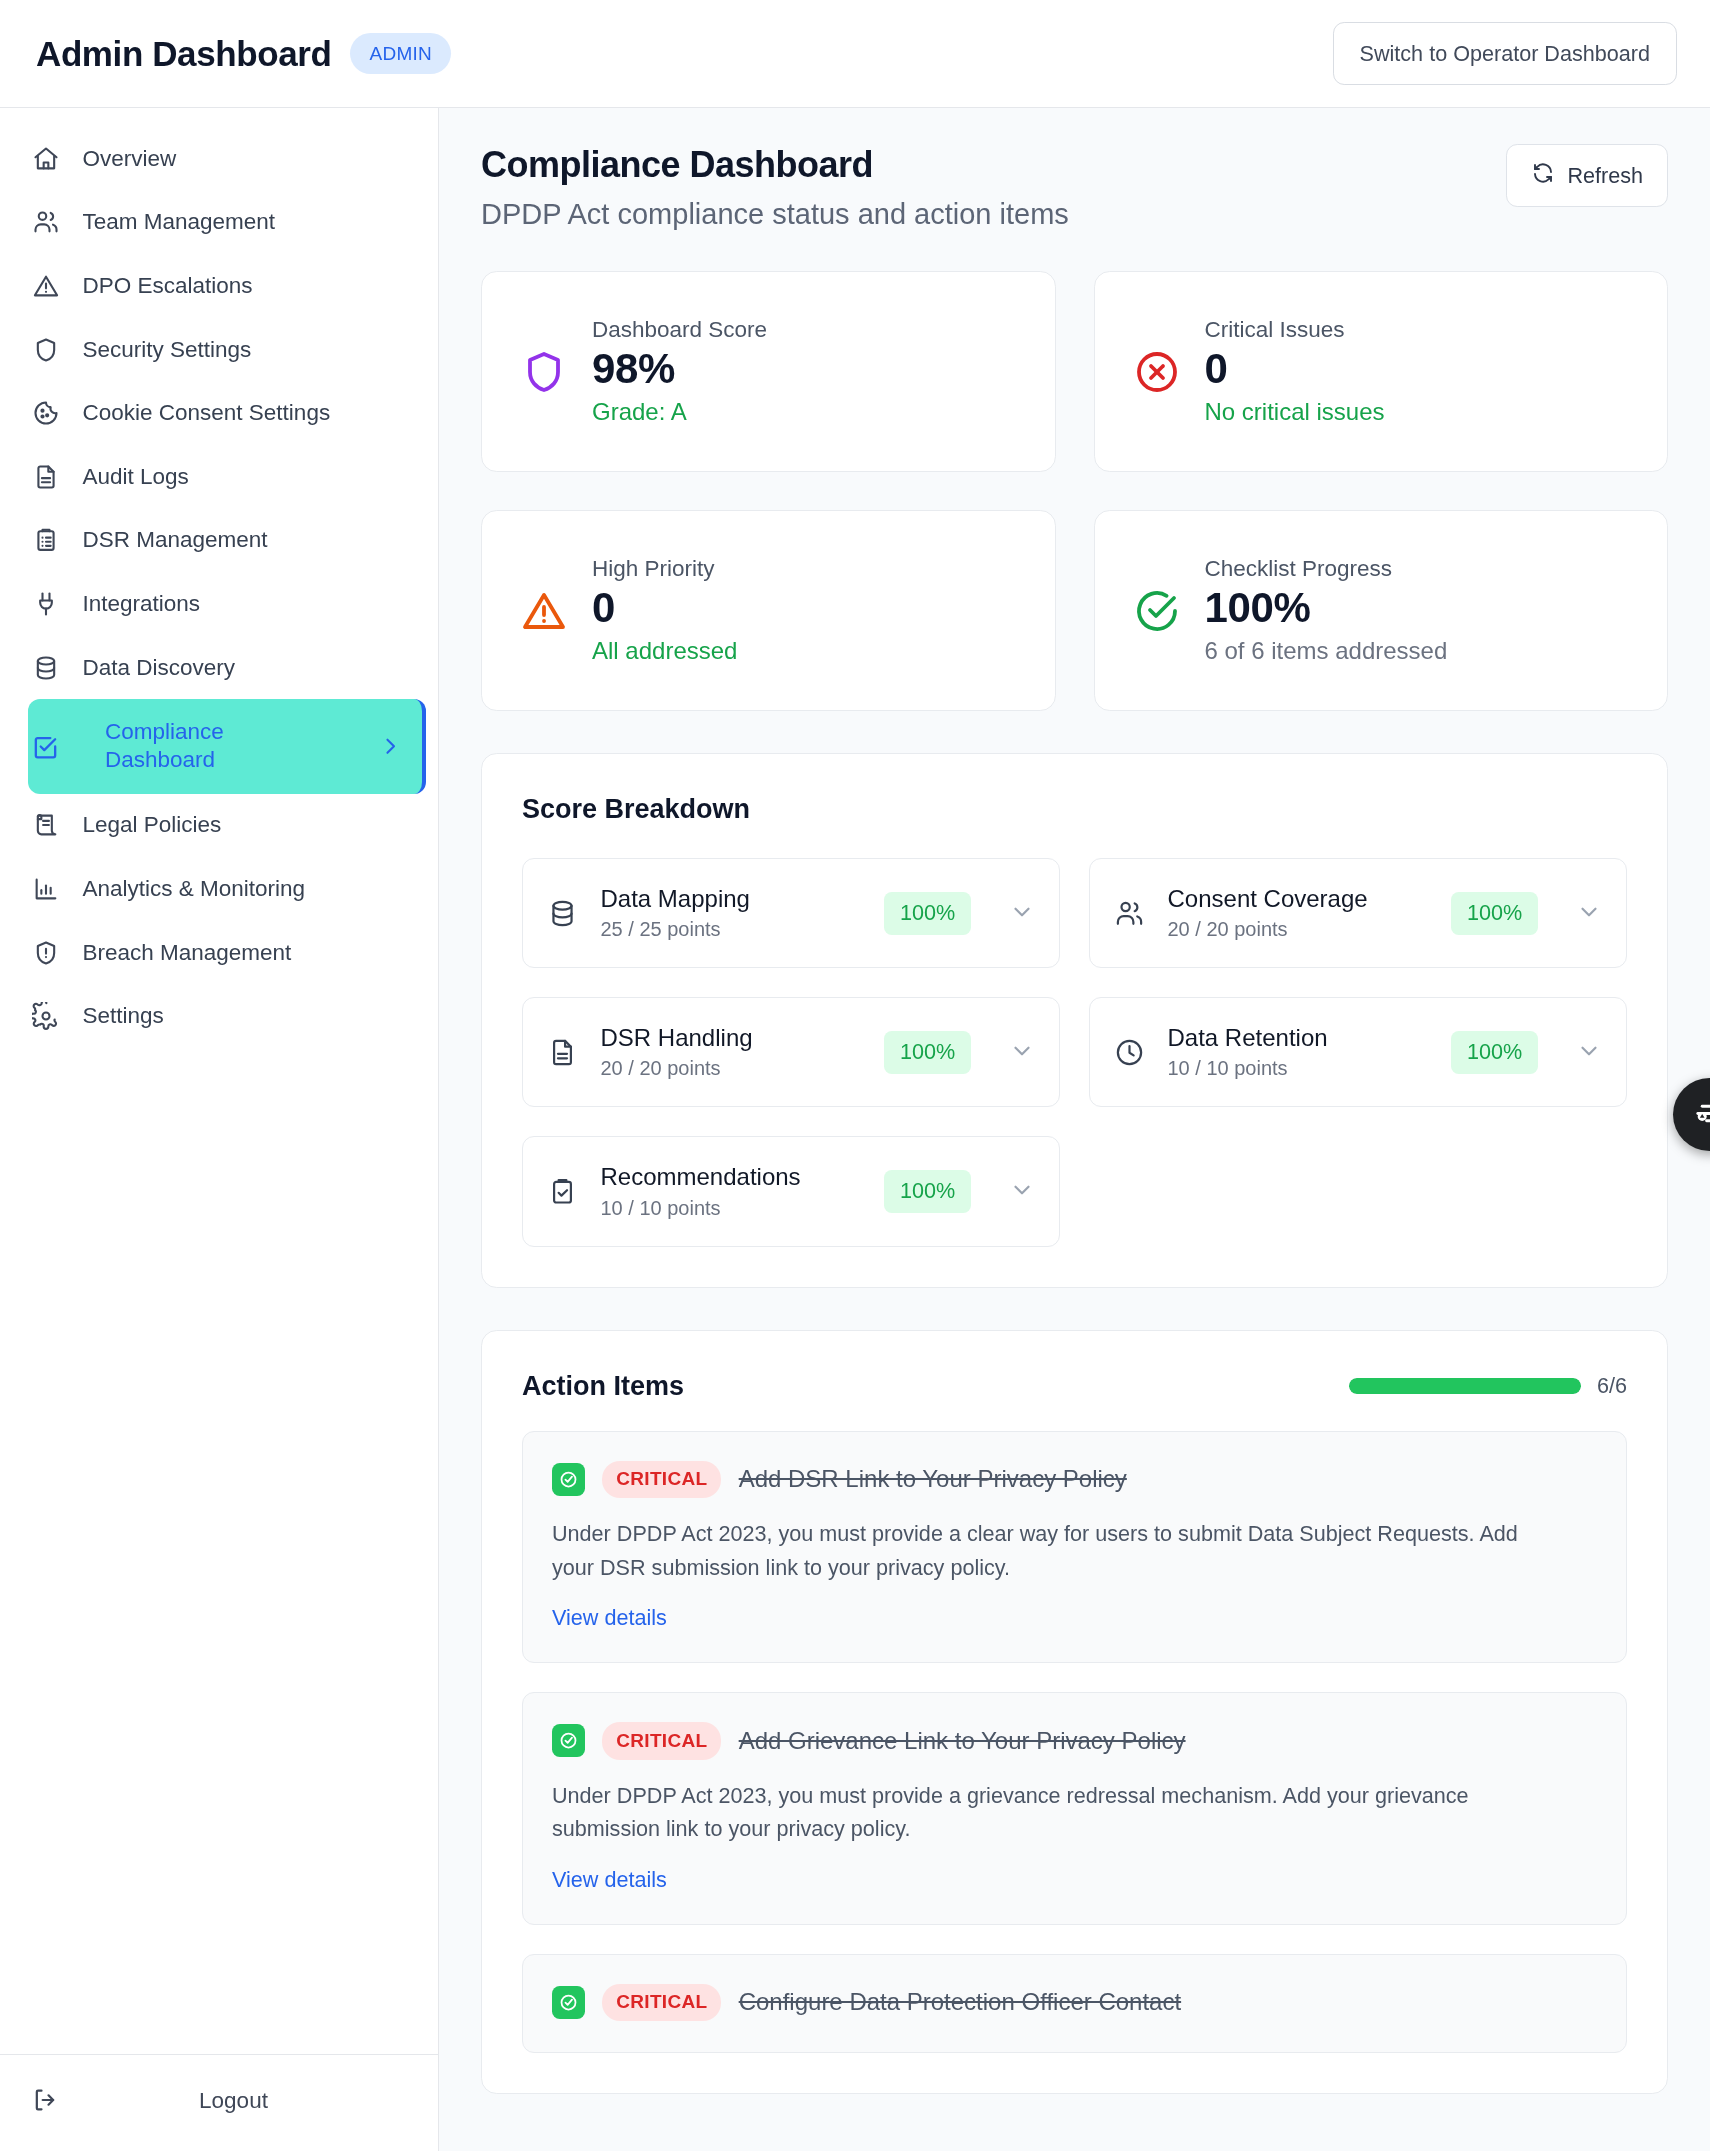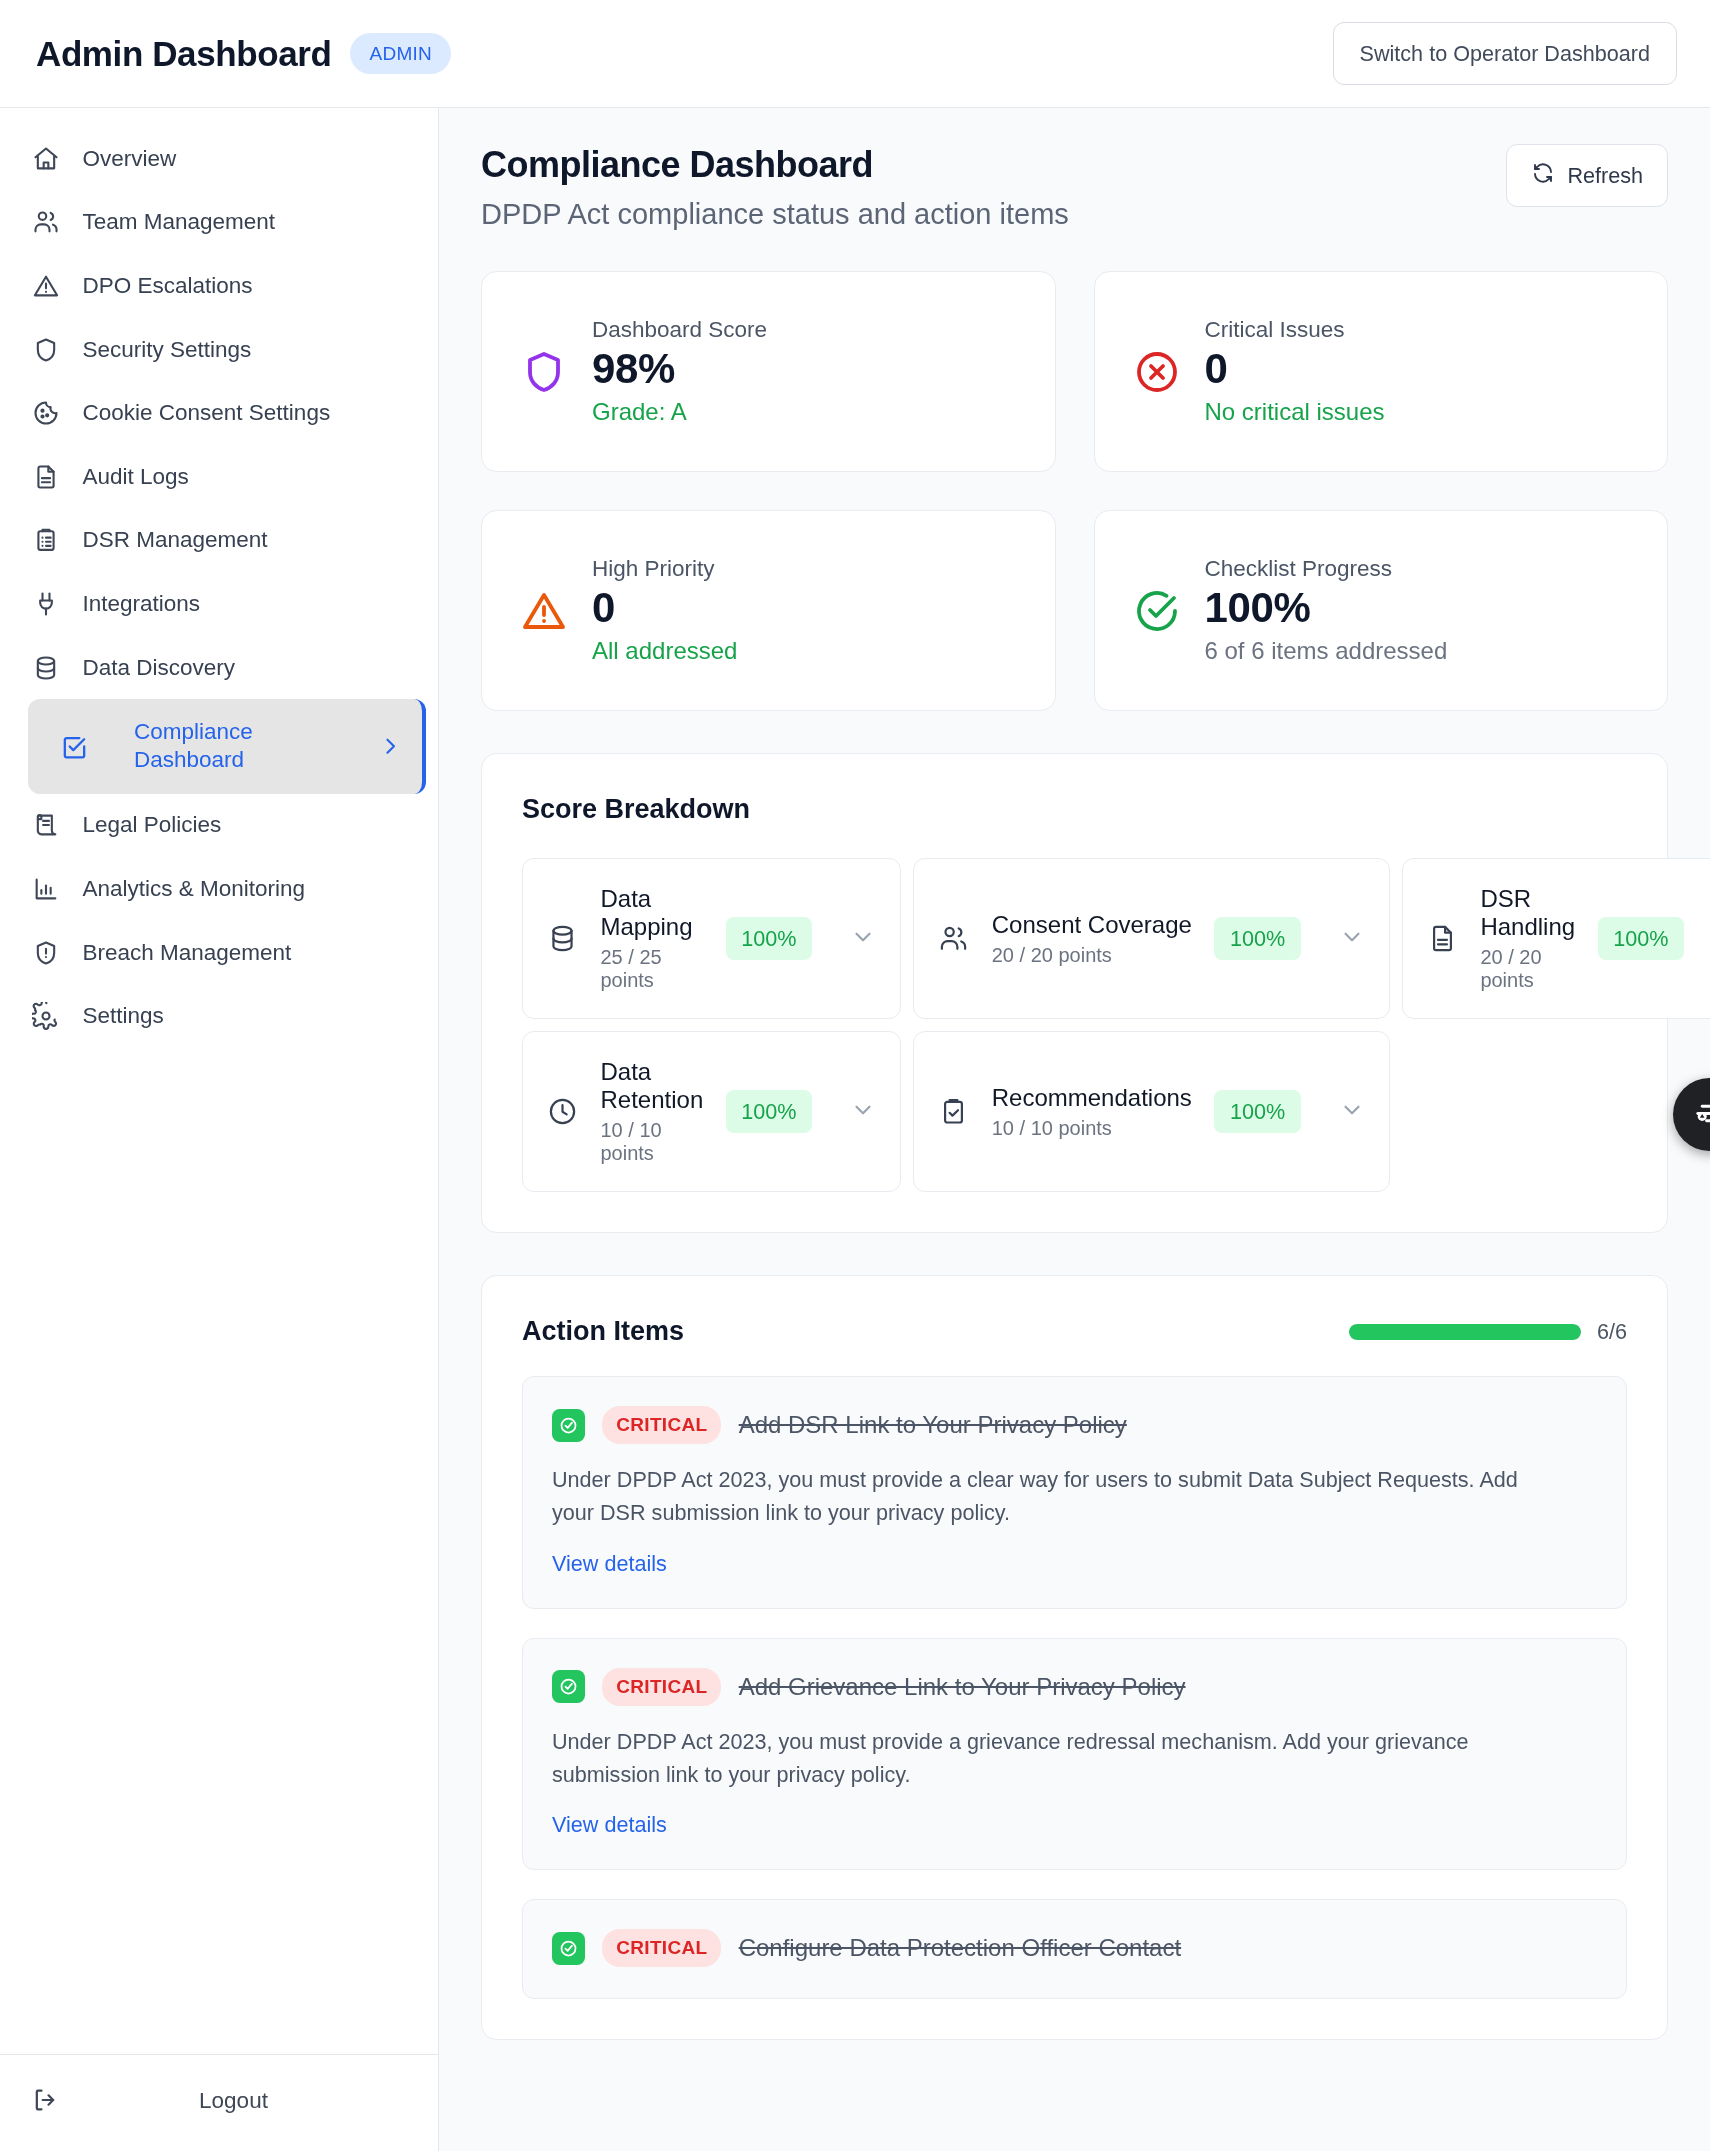--- a/index.html
+++ b/index.html
@@ -58,25 +58,25 @@
     padding: 17.3px 31px 17.3px 31px;
     margin: 0 0 0 0;
     color: #374151; font-size: 22.5px;
     cursor: pointer;
     border-radius: 0;
     position: relative;
   }
   .nav-item .ico { width: 29px; height: 29px; flex: 0 0 29px; display:flex; align-items:center; justify-content:center; }
   .nav-item svg { display: block; }
   .nav-item.active {
-    background: #e5e5e5;
+    background: #5eead4;
     color: #2563eb;
     border-radius: 12px;
     margin: 0 12px 0 28px;
-    padding: 19px 21px 19px 32px;
+    padding: 19px 21px 19px 3px;
     border-right: 4.3px solid #2563eb;
     gap: 45px;
   }
   .nav-item.active .label { color: #2563eb; font-weight: 500; line-height: 1.25; }
   .nav-item .label { white-space: pre-line; }
   .nav-chevron { margin-left: auto; color: #2563eb; }
 
   .sidebar-footer {
     border-top: 0.9px solid #e5e7eb;
     padding: 31px 31px 36px 31px;
@@ -118,21 +118,21 @@
   .stat-note { font-size: 24px; margin-top: 3.5px; }
   .note-green { color: #16a34a; }
   .note-gray { color: #6b7280; }
 
   
   .panel {
     background: #fff; border: 0.9px solid #e8ebef; border-radius: 15.6px;
     margin-top: 42px; padding: 40px 40px 40px 40px;
   }
   .panel-title { font-size: 27px; font-weight: bold; color: #0f172a; }
-  .breakdown { display: grid; grid-template-columns: 1fr 1fr 1fr; gap: 12px; margin-top: 33px; }
+  .breakdown { display: grid; grid-template-columns: 1fr 1fr; gap: 29px; margin-top: 33px; }
   .bd-card {
     border: 0.9px solid #e8ebef; border-radius: 12px;
     padding: 26px 24px; display: flex; align-items: center; gap: 22.5px;
     cursor: pointer; background:#fff;
   }
   .bd-ico { width: 31px; height: 31px; flex: 0 0 31px; color: #374151; }
   .bd-text { flex: 1; }
   .bd-name { font-size: 24px; color: #111827; }
   .bd-points { font-size: 20px; color: #6b7280; margin-top: 5.2px; }
   .bd-pct {

